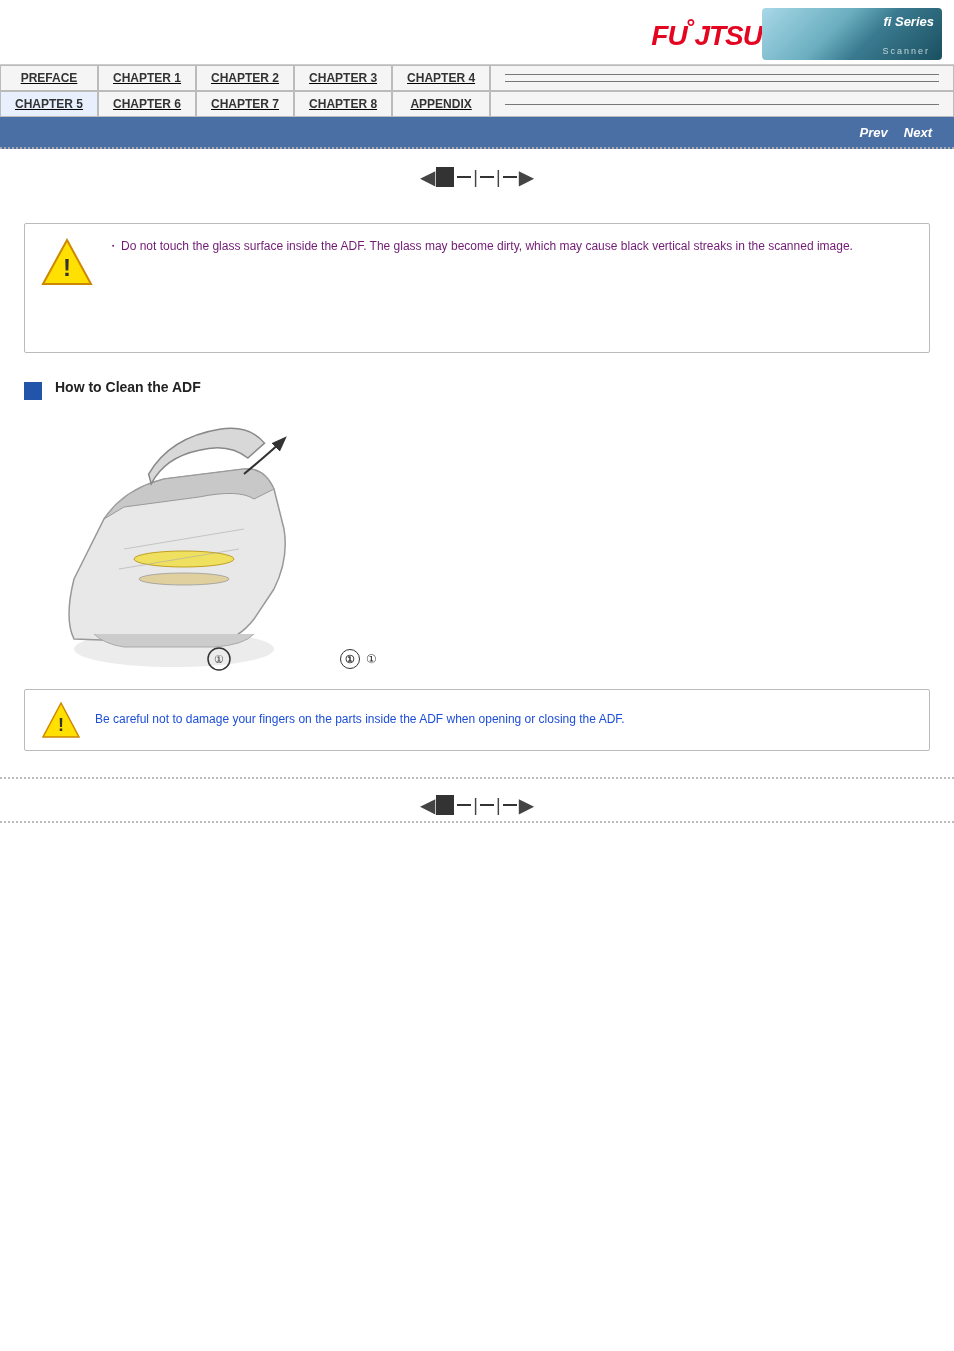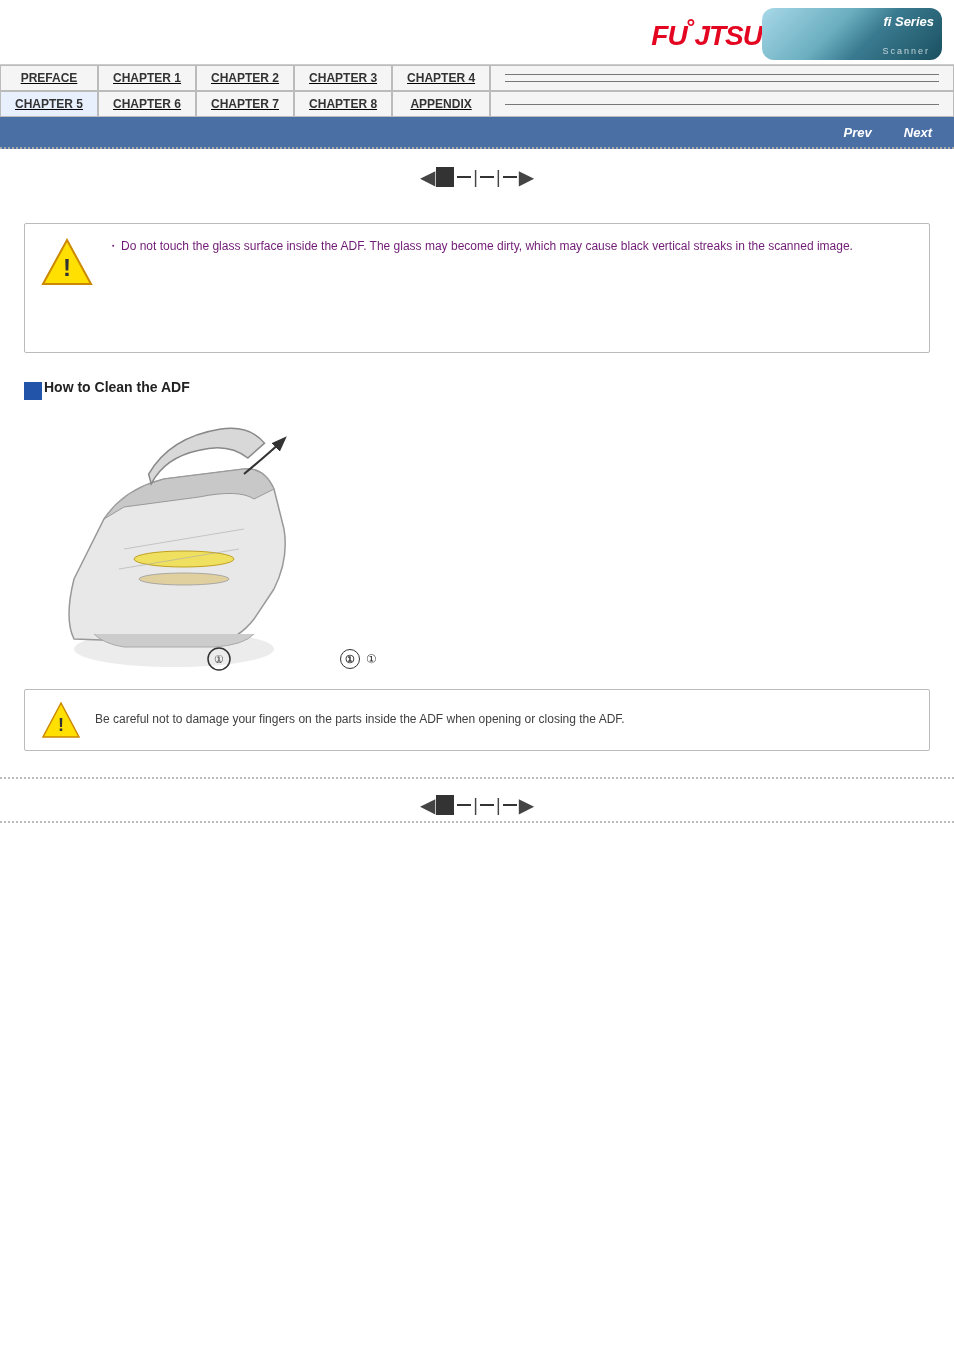--- a/index.html
+++ b/index.html
@@ -16,21 +16,21 @@
       display: flex;
       align-items: center;
       justify-content: flex-end;
       padding: 8px 12px 4px 12px;
       border-bottom: 1px solid #ccc;
     }
     .fi-series-logo {
       background: linear-gradient(135deg, #a8d8e8 0%, #6bafc0 40%, #3a7a90 60%, #1a5060 100%);
       width: 180px;
       height: 52px;
-      border-radius: 12px;
+      border-radius: 4px;
       display: flex;
       align-items: flex-end;
       justify-content: flex-end;
       padding: 4px 6px;
       position: relative;
       overflow: hidden;
     }
     .fi-series-text {
       color: #fff;
       font-style: italic;
@@ -83,21 +83,21 @@
     }
 
     
     .toolbar {
       background: #4a6fa5;
       height: 32px;
       display: flex;
       align-items: center;
       justify-content: flex-end;
       padding: 0 16px;
-      gap: 20px;
+      gap: 4px;
       border-bottom: 2px dotted #aaa;
     }
     .toolbar-btn {
       background: none;
       border: none;
       color: #fff;
       font-size: 13px;
       font-style: italic;
       font-weight: bold;
       cursor: pointer;
@@ -256,21 +256,21 @@
       flex-shrink: 0;
       width: 40px;
       height: 40px;
     }
     .warning-icon-small svg {
       width: 40px;
       height: 40px;
     }
     .warning-text-small {
       font-size: 12px;
-      color: #404040;
+      color: #1d4ed8;
       line-height: 1.6;
     }
 
     .bottom-page-nav {
       display: flex;
       justify-content: center;
       align-items: center;
       padding: 8px 0 4px 0;
     }
     .bottom-dotted {
@@ -346,21 +346,21 @@
       <svg viewBox="0 0 52 52" xmlns="http://www.w3.org/2000/svg">
         <polygon points="26,4 50,48 2,48" fill="#FFE000" stroke="#cc8800" stroke-width="2"></polygon>
         <text x="26" y="40" text-anchor="middle" font-size="24" font-weight="bold" fill="#333">!</text>
       </svg>
     </div>
     <div class="warning-text">
       <p>Do not touch the glass surface inside the ADF. The glass may become dirty, which may cause black vertical streaks in the scanned image.</p>
     </div>
   </div>
 
-  <div style="display:flex;align-items:center;gap:2px;margin:10px 0 6px 0;">
+  <div style="display:flex;align-items:center;gap:13px;margin:10px 0 6px 0;">
     <div class="section-marker"></div>
     <div class="section-heading">How to Clean the ADF</div>
   </div>
 
   <div class="diagram-area">
 
     <svg class="scanner-svg" viewBox="0 0 280 260" xmlns="http://www.w3.org/2000/svg">
 
       <ellipse cx="130" cy="230" rx="100" ry="18" fill="#d0d0d0" opacity="0.4"></ellipse>
 

